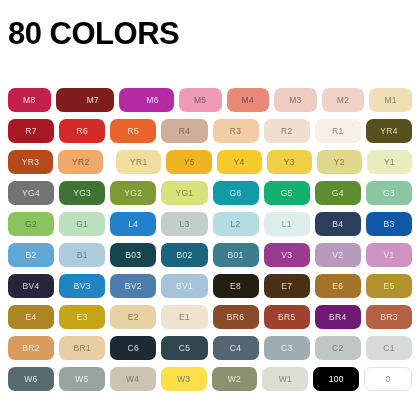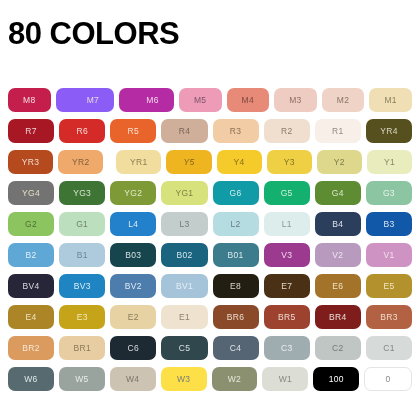--- a/index.html
+++ b/index.html
@@ -71,21 +71,21 @@
 
 <div id="page">
 
   <div id="title">80 COLORS</div>
 
   <div id="grid">
       <div class="swatch-row">
         <div class="swatch" style="background: rgb(196, 30, 76);">
           <span class="swatch-label" style="color: rgb(242, 221, 226);">M8</span>
         </div>
-        <div class="swatch" style="background: #8b5cf6; padding-left: 16px;">
+        <div class="swatch" style="background: #7f1d1d; padding-left: 16px;">
           <span class="swatch-label" style="color: rgb(234, 217, 223);">M7</span>
         </div>
         <div class="swatch" style="background: rgb(181, 43, 164); padding-left: 12px;">
           <span class="swatch-label" style="color: rgb(240, 217, 236);">M6</span>
         </div>
         <div class="swatch" style="background: rgb(238, 155, 184);">
           <span class="swatch-label" style="color: rgb(122, 85, 99);">M5</span>
         </div>
         <div class="swatch" style="background: rgb(231, 138, 119);">
           <span class="swatch-label" style="color: rgb(122, 74, 66);">M4</span>
@@ -268,21 +268,21 @@
         </div>
         <div class="swatch" style="background: rgb(239, 226, 206);">
           <span class="swatch-label" style="color: rgb(141, 131, 113);">E1</span>
         </div>
         <div class="swatch" style="background: rgb(138, 74, 42);">
           <span class="swatch-label" style="color: rgb(235, 220, 206);">BR6</span>
         </div>
         <div class="swatch" style="background: rgb(158, 66, 48);">
           <span class="swatch-label" style="color: rgb(237, 218, 210);">BR5</span>
         </div>
-        <div class="swatch" style="background: #7f1d1d;">
+        <div class="swatch" style="background: #701a75;">
           <span class="swatch-label" style="color: rgb(233, 223, 217);">BR4</span>
         </div>
         <div class="swatch" style="background: rgb(178, 98, 66);">
           <span class="swatch-label" style="color: rgb(240, 220, 207);">BR3</span>
         </div>
       </div>
       <div class="swatch-row">
         <div class="swatch" style="background: rgb(219, 154, 94);">
           <span class="swatch-label" style="color: rgb(247, 231, 212); text-align: center;">BR2</span>
         </div>

